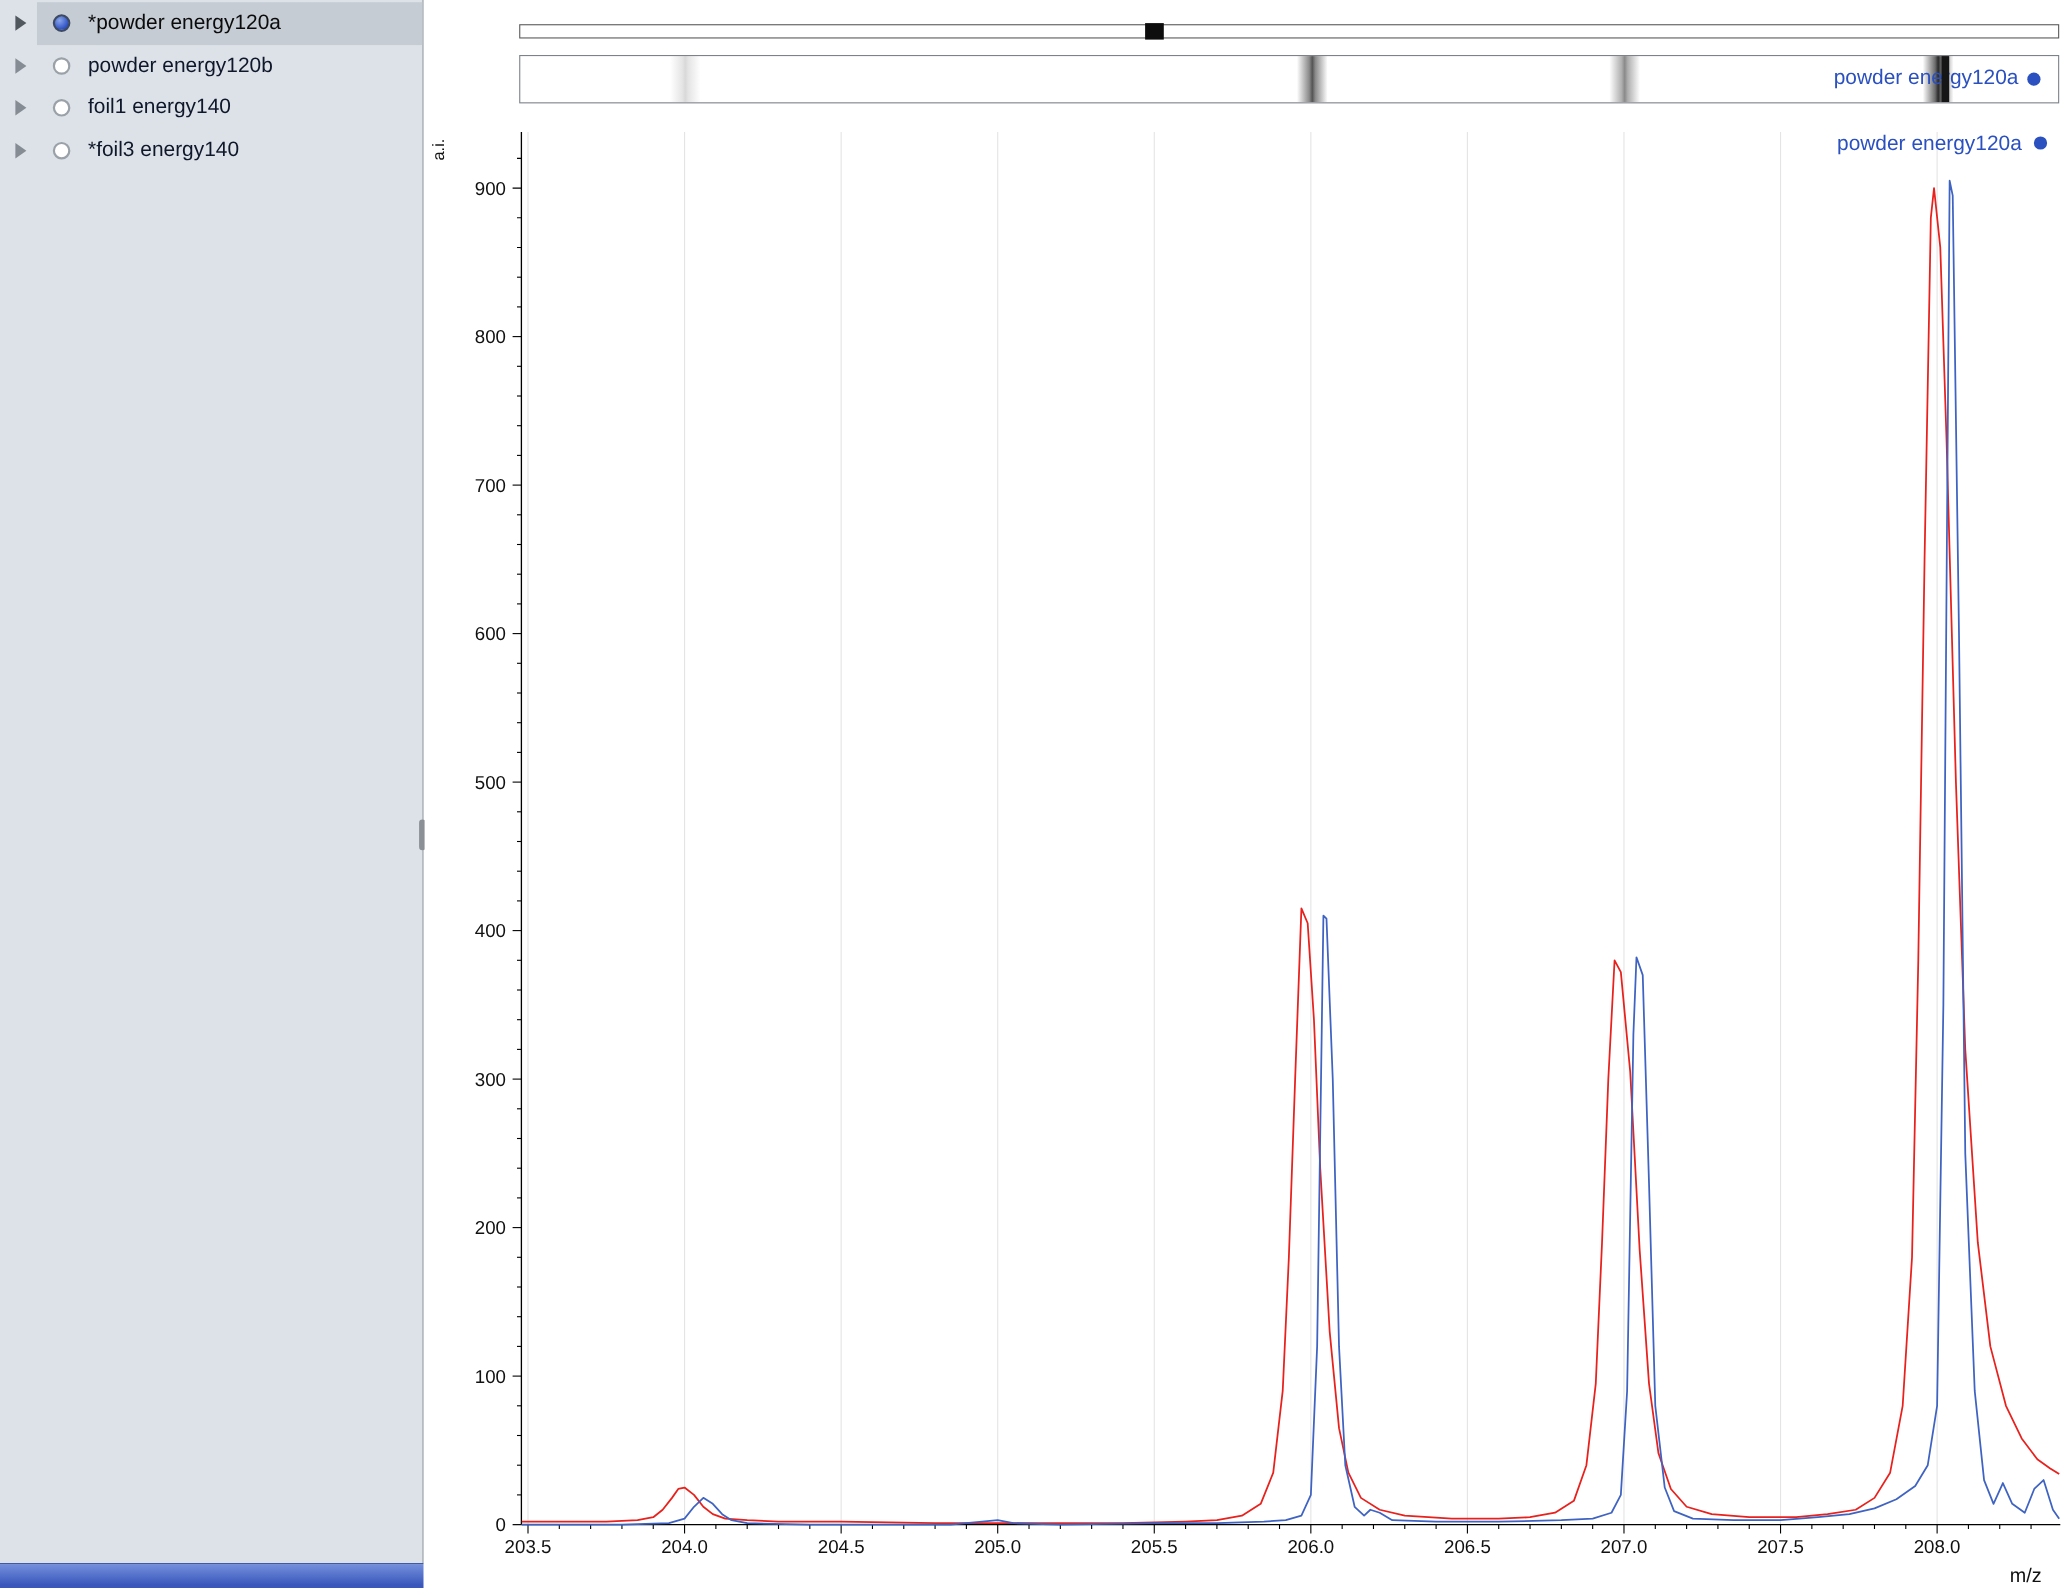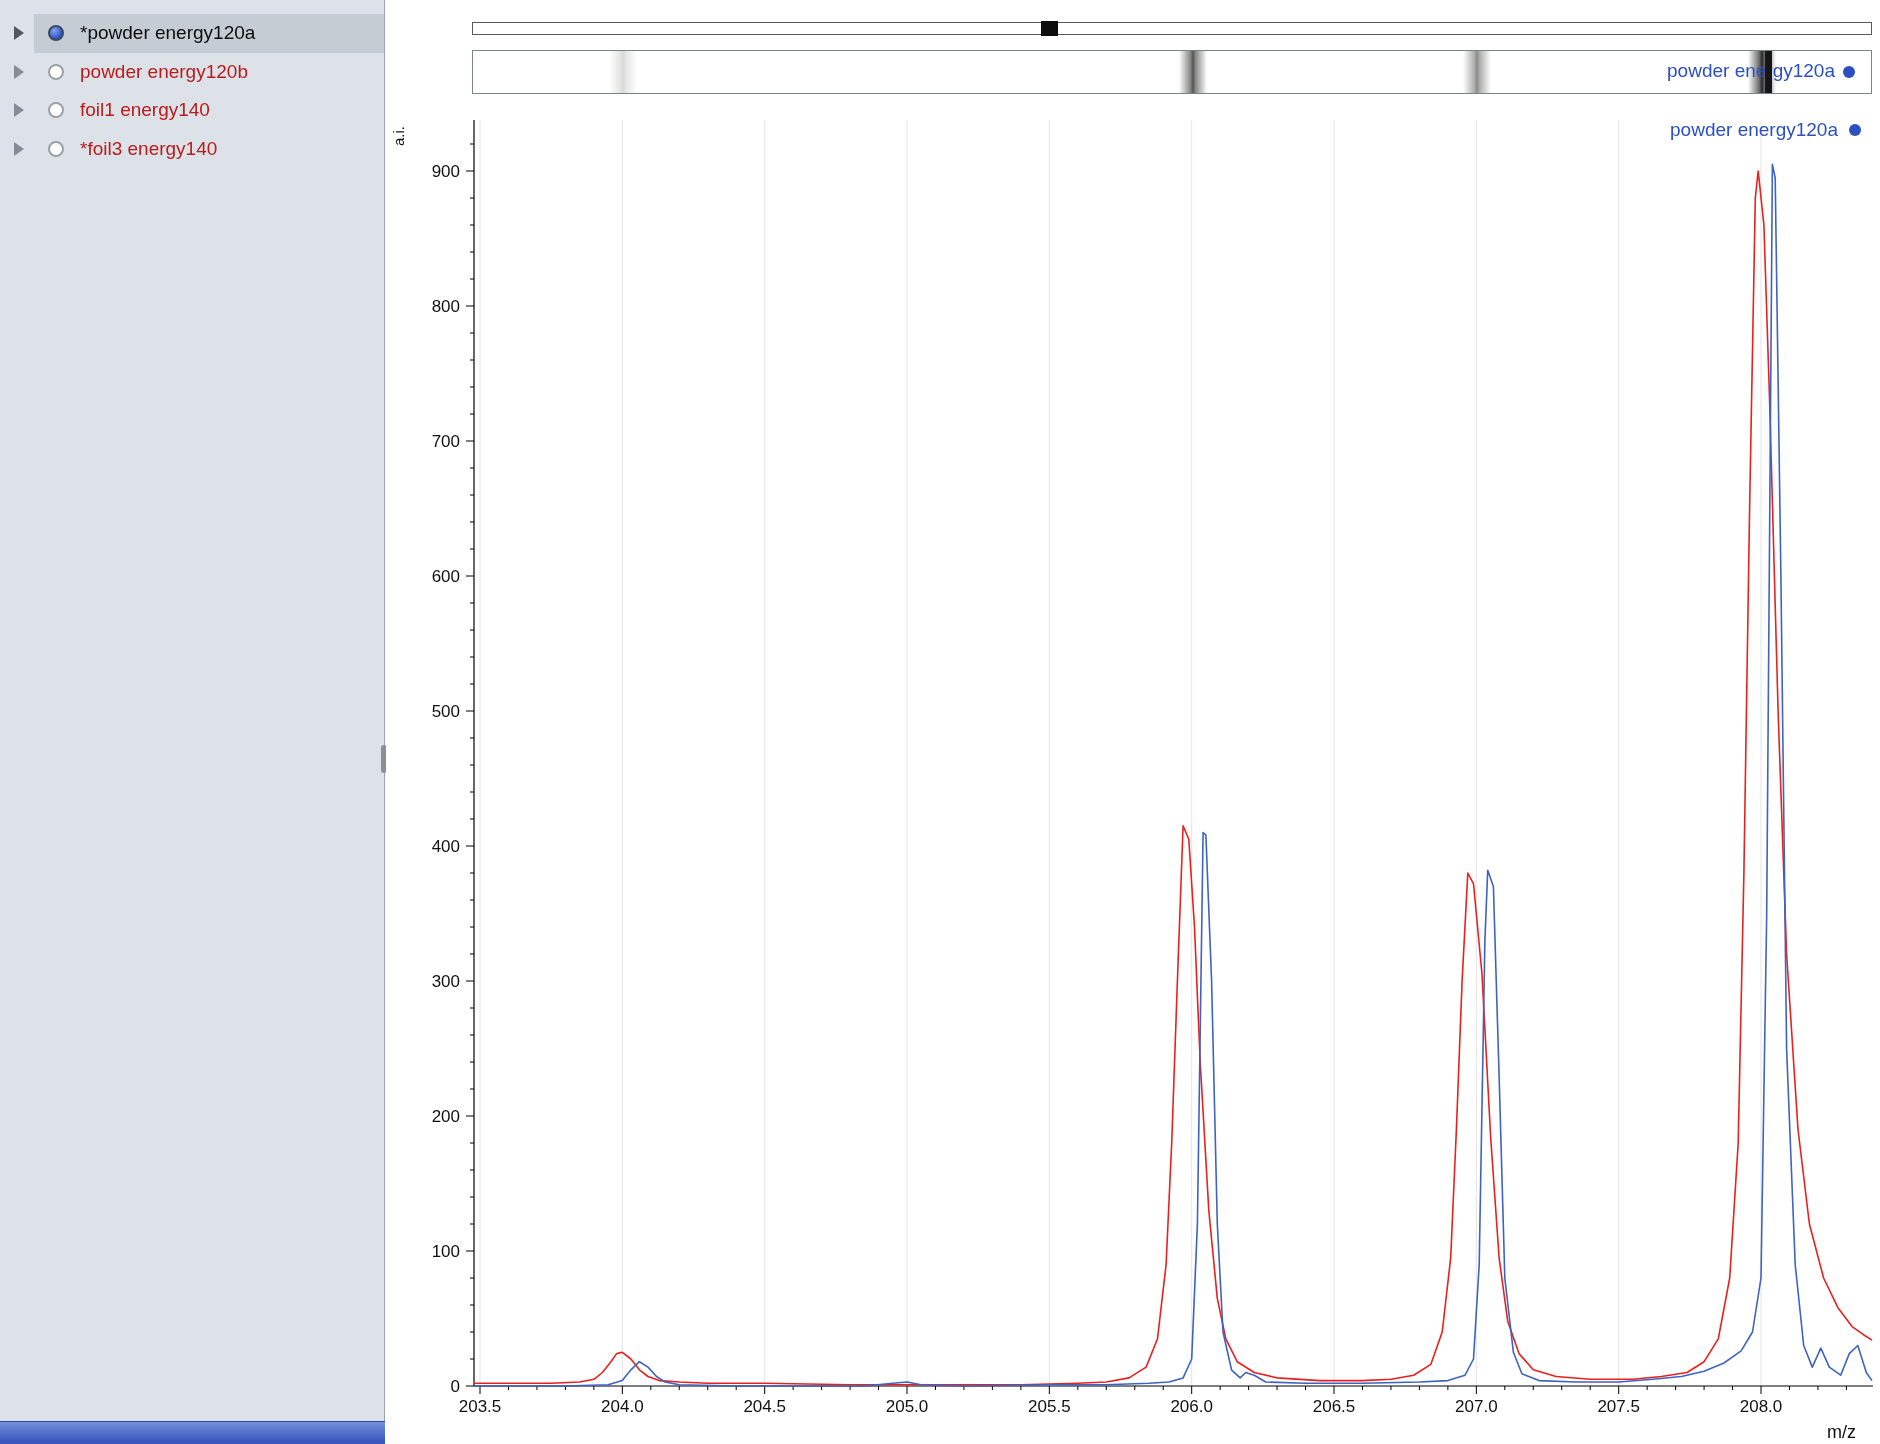--- a/index.html
+++ b/index.html
@@ -1,22 +1,22 @@
 <!DOCTYPE html>
 <html><head>
 <meta charset="utf-8">
 <style>
   *{margin:0;padding:0;box-sizing:border-box}
   html,body{width:1880px;height:1444px;background:#fff;overflow:hidden;
     font-family:"Liberation Sans","DejaVu Sans",sans-serif;position:relative}
   
   .sidebar{position:absolute;left:0;top:0;width:385px;height:1421px;
-    background:#dde2e8;border-right:1px solid #9aa1a8;padding-top:14px;overflow:hidden}
+    background:#dde2e8;border-right:1px solid #9aa1a8;padding-top:2px;overflow:hidden}
   .row{position:relative;height:38.5px;display:flex;align-items:center;
-    color:#b91c1c;font-size:19px;white-space:nowrap;cursor:default}
+    color:#0f172a;font-size:19px;white-space:nowrap;cursor:default}
   .row.selected{background:linear-gradient(to right,rgba(0,0,0,0) 0 34px,#c5ccd4 34px);color:#0b0b0b}
   .tri{width:0;height:0;border-left:10px solid #858c93;border-top:7px solid transparent;
     border-bottom:7px solid transparent;margin-left:14px;flex:0 0 auto}
   .row.selected .tri{border-left-color:#51585e}
   .radio{width:16px;height:16px;border-radius:50%;border:2px solid #9aa1a8;background:#fff;
     margin-left:24px;margin-right:16px;flex:0 0 auto}
   .radio.filled{background:radial-gradient(circle at 35% 30%,#89a5ec 0%,#2e52c4 70%);border-color:#3d4a63}
   .splitter-handle{position:absolute;left:381px;top:745px;width:6px;height:28px;
     background:#8a9096;border-radius:3px}
   .sidebar-scrollbar{position:absolute;left:0;top:1421px;width:385px;height:23px;

